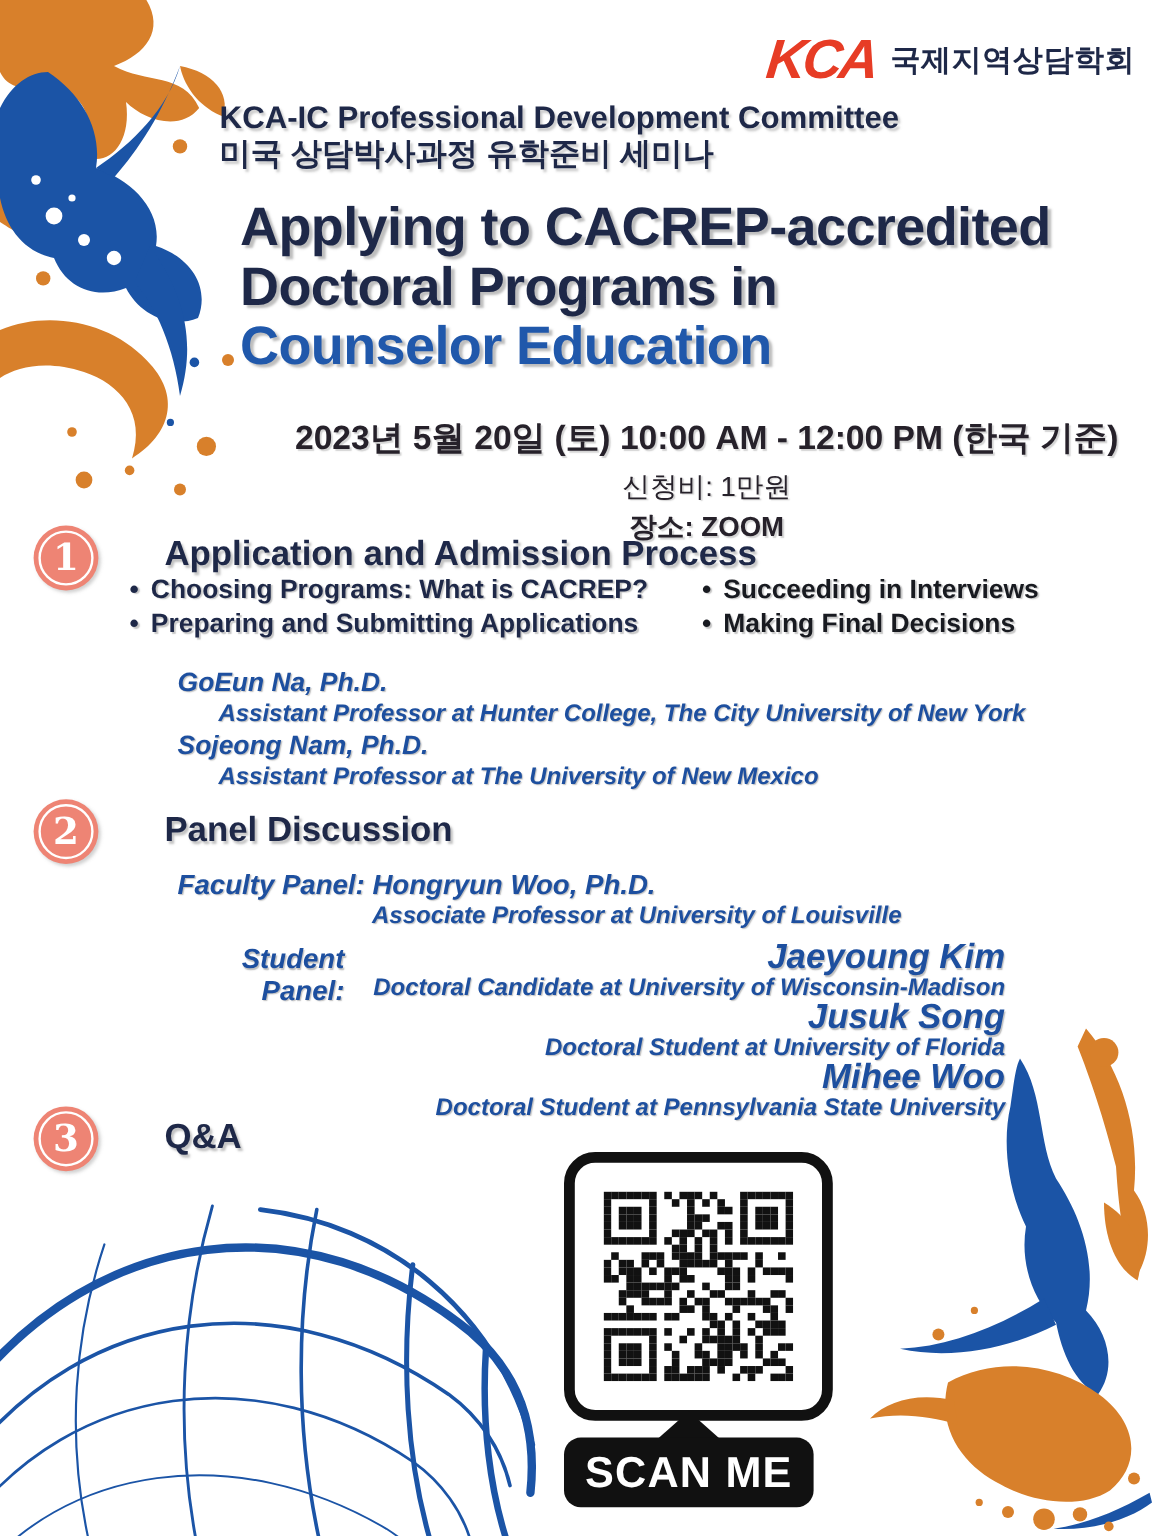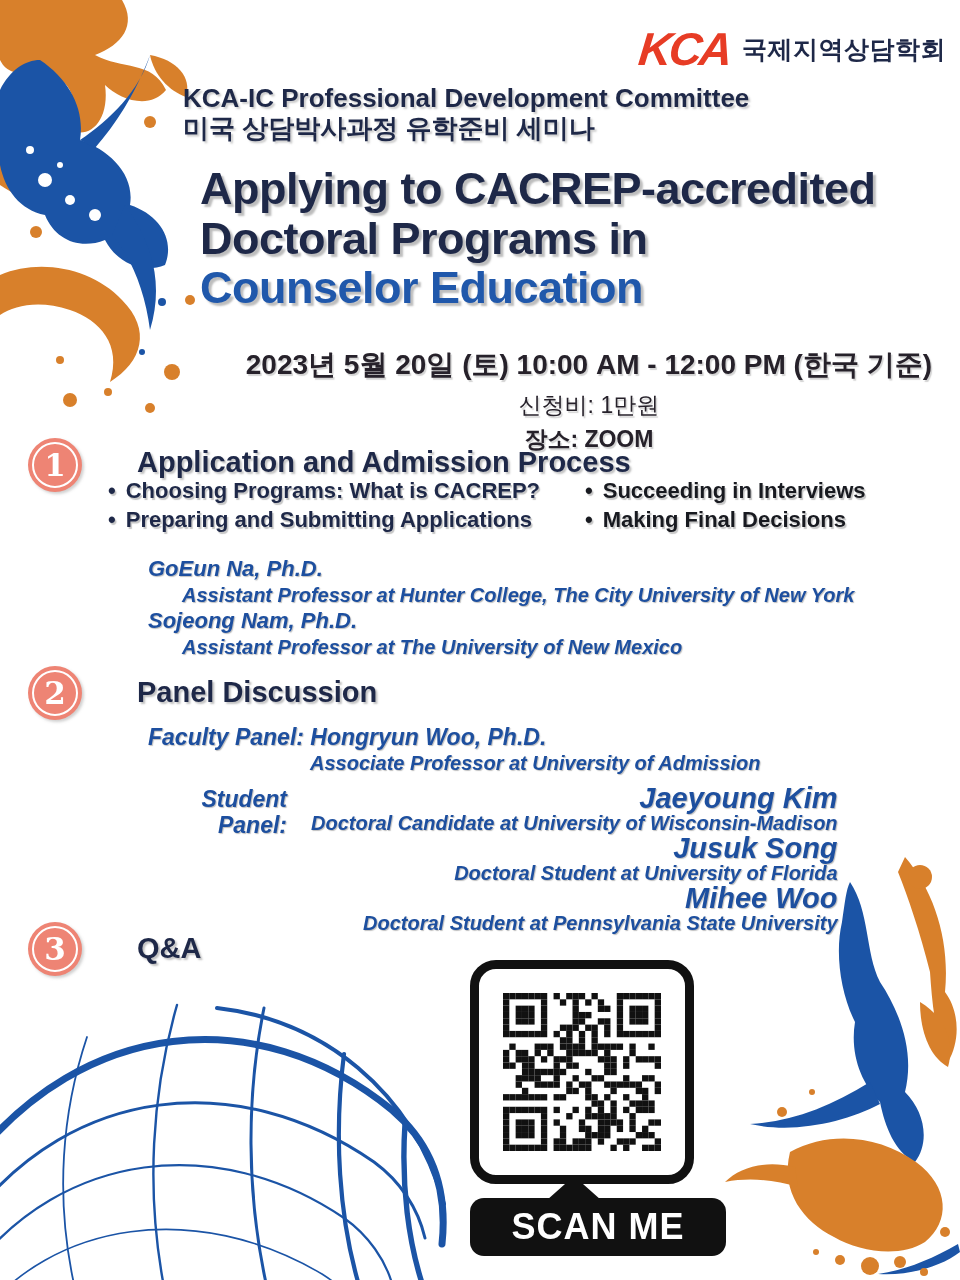--- a/index.html
+++ b/index.html
@@ -64,21 +64,21 @@
   .panel-label{flex:0 0 139px;font-size:23px;line-height:26px;}
   .member-name{font-size:29px;line-height:25px;margin-top:0;}
   .member + .member .member-name{margin-top:0;}
   .member-affil{font-size:20px;line-height:25px;padding-left:24px;}
   
   .qr-box{left:470px;top:960px;width:206px;height:206px;background:#fff;border:9px solid #111;
     border-radius:26px;z-index:2;display:flex;align-items:center;justify-content:center;}
   .qr-box svg{width:158px;height:158px;}
   .qr-pointer{left:547px;top:1176px;width:0;height:0;z-index:2;
     border-left:27px solid transparent;border-right:27px solid transparent;border-bottom:24px solid #111;}
-  .scanme{left:470px;top:1198px;width:256px;height:58px;background:#111;border-radius:14px;z-index:2;
+  .scanme{left:470px;top:1198px;width:208px;height:58px;background:#111;border-radius:14px;z-index:2;
     display:flex;align-items:center;justify-content:center;}
   .scanme span{color:#fff;font-weight:700;font-size:36px;letter-spacing:1px;}
 </style>
 </head>
 <body>
 
 <div class="poster">
 
   <svg class="abs splat-tl" viewBox="0 0 210 420">
     <g fill="#d8802b">
@@ -199,21 +199,21 @@
     <div class="person-name">Sojeong Nam, Ph.D.</div>
     <div class="person-affil">Assistant Professor at The University of New Mexico</div>
   </div>
 
   <div class="abs numcircle" style="left:28px;top:666px;">
     <span>2</span>
   </div>
   <div class="abs sec-head" style="left:92px;top:676px;">Panel Discussion</div>
   <div class="abs people" style="left:148px;top:724px;">
     <div class="panel-line">Faculty Panel: Hongryun Woo, Ph.D.</div>
-    <div class="panel-affil">Associate Professor at University of Admission</div>
+    <div class="panel-affil">Associate Professor at University of Louisville</div>
   </div>
   <div class="abs people" style="left:148px;top:786px;">
     <div class="student-row">
       <span class="panel-label">Student Panel:</span>
       <div class="members">
         <div class="member">
           <div class="member-name">Jaeyoung Kim</div>
           <div class="member-affil">Doctoral Candidate at University of Wisconsin-Madison</div>
         </div>
         <div class="member">

